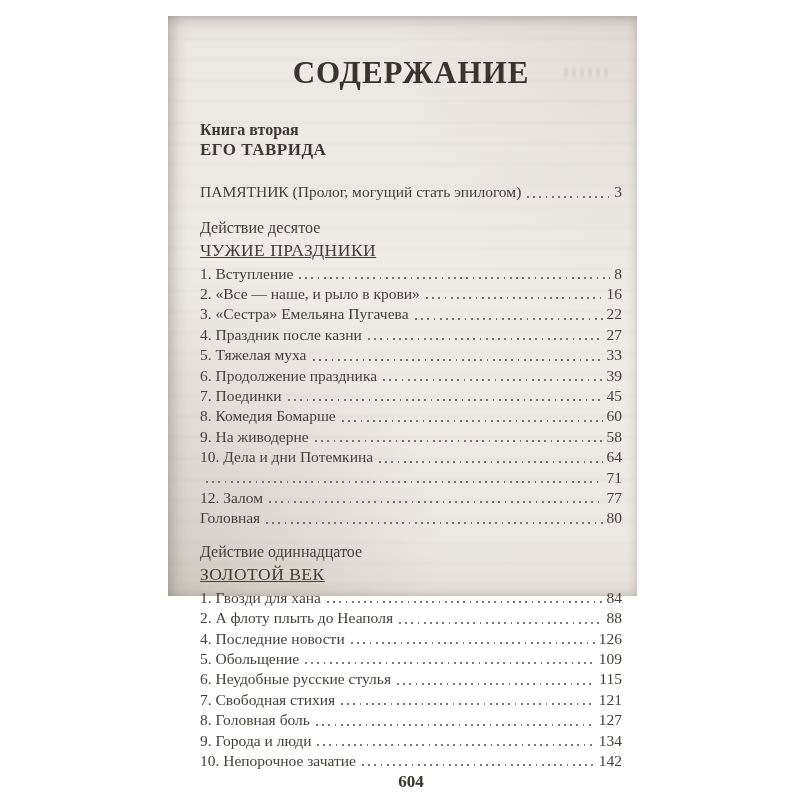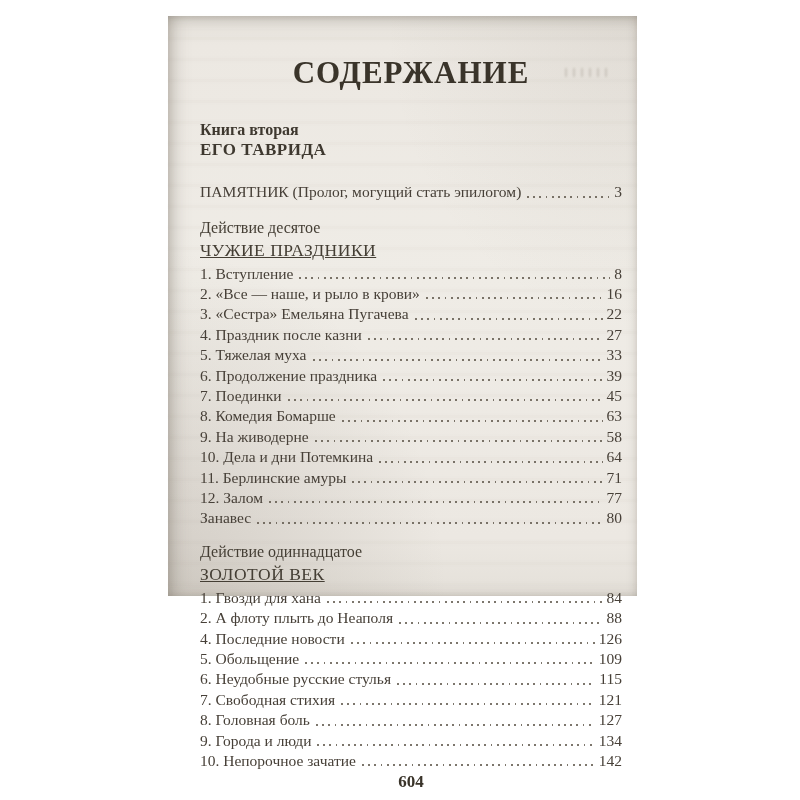--- a/index.html
+++ b/index.html
@@ -119,44 +119,43 @@
               <span class="pg">39</span>
             </div>
             <div class="row">
               <span class="t">7. Поединки</span>
               <span class="dots"></span>
               <span class="pg">45</span>
             </div>
             <div class="row">
               <span class="t">8. Комедия Бомарше</span>
               <span class="dots"></span>
-              <span class="pg">63</span>
+              <span class="pg">60</span>
             </div>
             <div class="row">
               <span class="t">9. На живодерне</span>
               <span class="dots"></span>
               <span class="pg">58</span>
             </div>
             <div class="row">
               <span class="t">10. Дела и дни Потемкина</span>
               <span class="dots"></span>
               <span class="pg">64</span>
             </div>
             <div class="row">
-              <span class="t">11. Берлинские амуры</span>
               <span class="dots"></span>
               <span class="pg">71</span>
             </div>
             <div class="row">
               <span class="t">12. Залом</span>
               <span class="dots"></span>
               <span class="pg">77</span>
             </div>
             <div class="row">
-              <span class="t">Занавес</span>
+              <span class="t">Головная</span>
               <span class="dots"></span>
               <span class="pg">80</span>
             </div>
           </div>
           <div class="act-head">
             <div class="act-line">Действие одиннадцатое</div>
             <div class="act-title">ЗОЛОТОЙ ВЕК</div>
           </div>
           <div class="toc-list">
             <div class="row">

